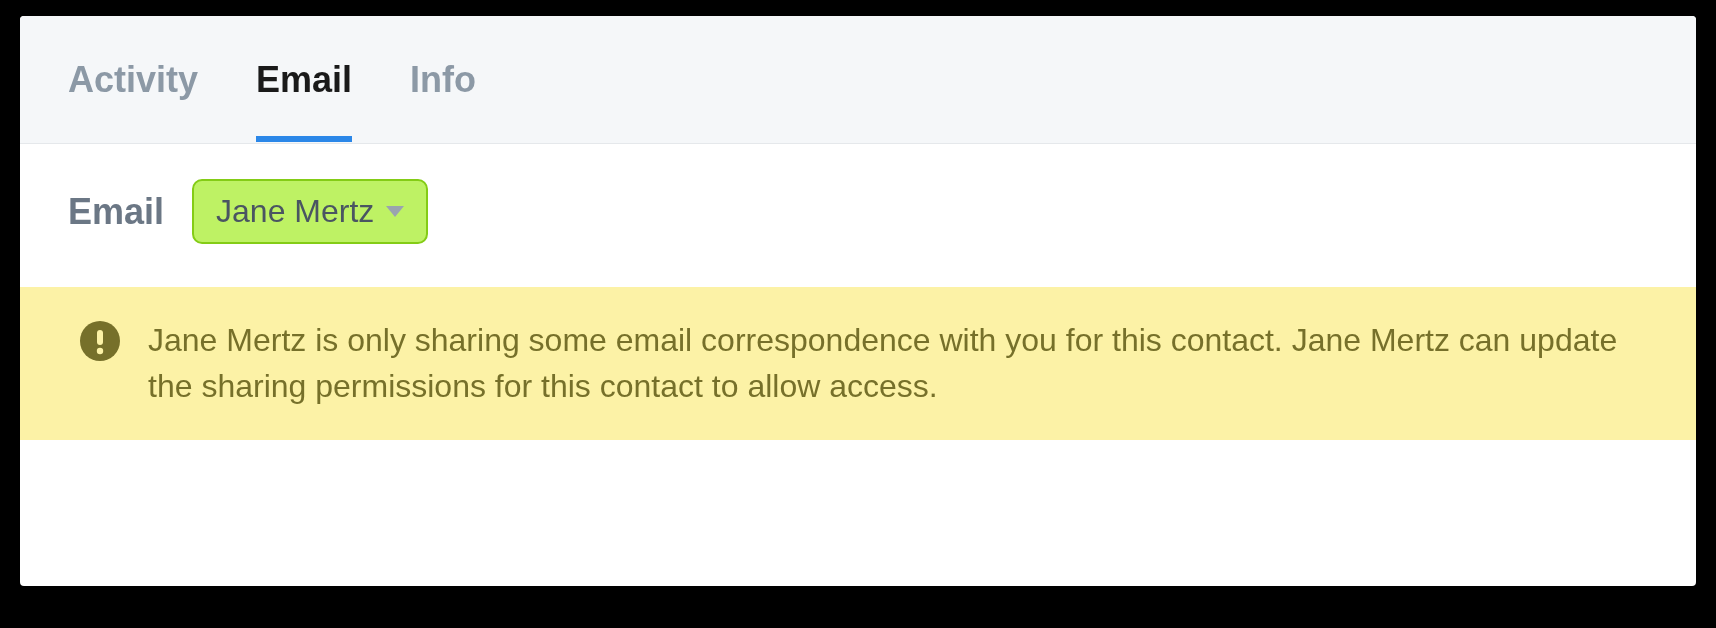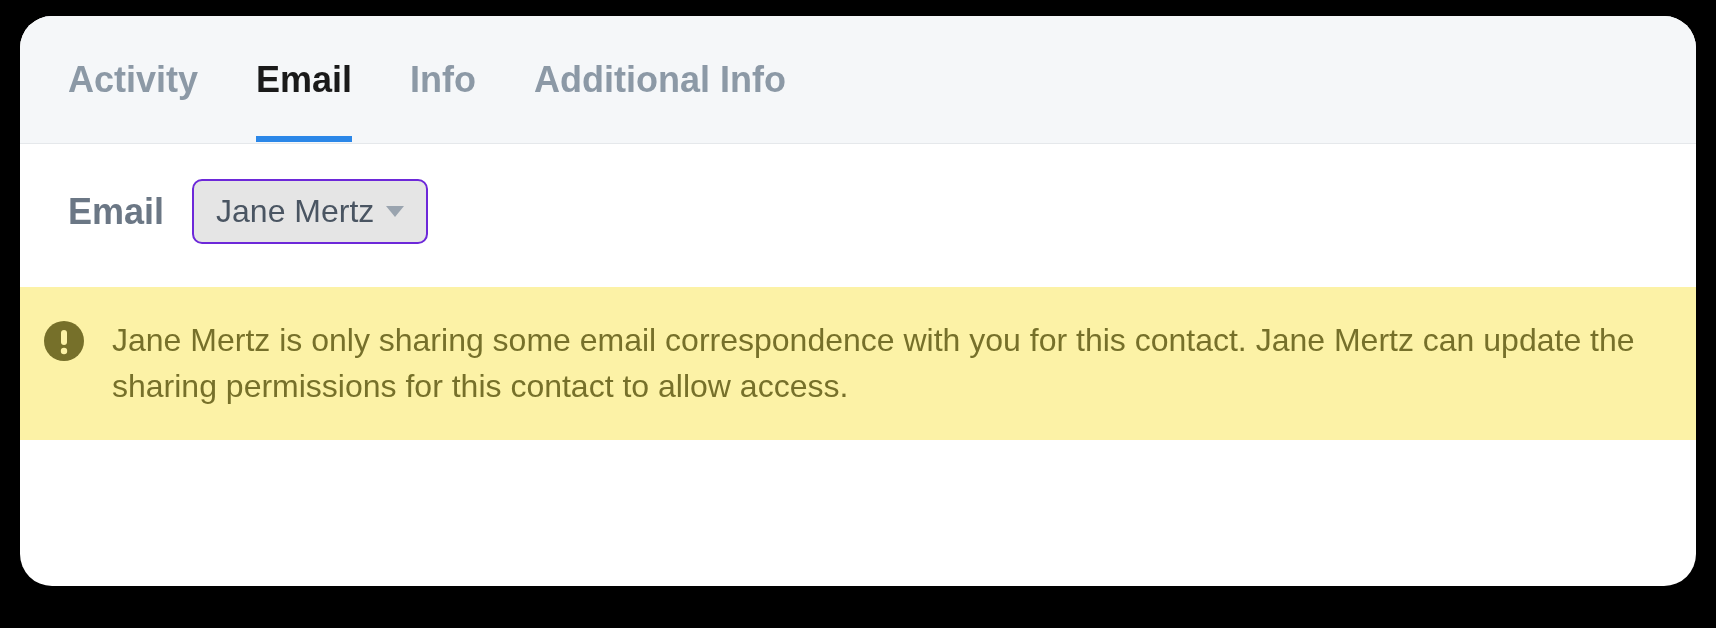--- a/index.html
+++ b/index.html
@@ -9,21 +9,21 @@
     }
     body {
       font-family: -apple-system, BlinkMacSystemFont, "Segoe UI", Helvetica, Arial, sans-serif;
       background: #000;
       padding: 0;
       width: 1716px;
       height: 628px;
     }
     .card {
       background: #fff;
-      border-radius: 32px;
+      border-radius: 4px;
       overflow: hidden;
       margin: 16px 20px;
       height: 570px;
       box-shadow: 0 4px 20px rgba(0,0,0,0.3);
     }
     .tabs {
       display: flex;
       align-items: center;
       padding: 0 48px;
       height: 128px;
@@ -59,44 +59,44 @@
     }
     .section-title {
       font-size: 36px;
       font-weight: 700;
       color: #6b7785;
     }
     .dropdown {
       display: flex;
       align-items: center;
       gap: 12px;
-      border: 2px solid #6d28d9;
+      border: 2px solid #84cc16;
       border-radius: 10px;
       padding: 12px 22px;
       cursor: pointer;
-      background: #e5e5e5;
+      background: #bef264;
     }
     .dropdown-label {
       font-size: 32px;
       font-weight: 500;
       color: #4a5562;
     }
     .dropdown-caret {
       width: 0;
       height: 0;
       border-left: 9px solid transparent;
       border-right: 9px solid transparent;
       border-top: 11px solid #9aa4af;
     }
     .notice {
       display: flex;
       align-items: flex-start;
       gap: 28px;
       background: #fcf2a6;
-      padding: 30px 24px;
+      padding: 30px 60px;
       margin-top: 8px;
     }
     .notice-icon {
       flex: 0 0 auto;
       width: 40px;
       height: 40px;
       margin-top: 4px;
     }
     .notice-text {
       font-size: 32px;
@@ -107,21 +107,20 @@
   </style>
 </head>
 <body>
 
 <div class="card">
 
   <div class="tabs">
     <div class="tab">Activity</div>
     <div class="tab active">Email</div>
     <div class="tab">Info</div>
-    <div class="tab">Additional Info</div>
   </div>
 
   <div class="section-header">
     <div class="section-title">Email</div>
     <div class="dropdown">
       <span class="dropdown-label">Jane Mertz</span>
       <span class="dropdown-caret"></span>
     </div>
   </div>
 

